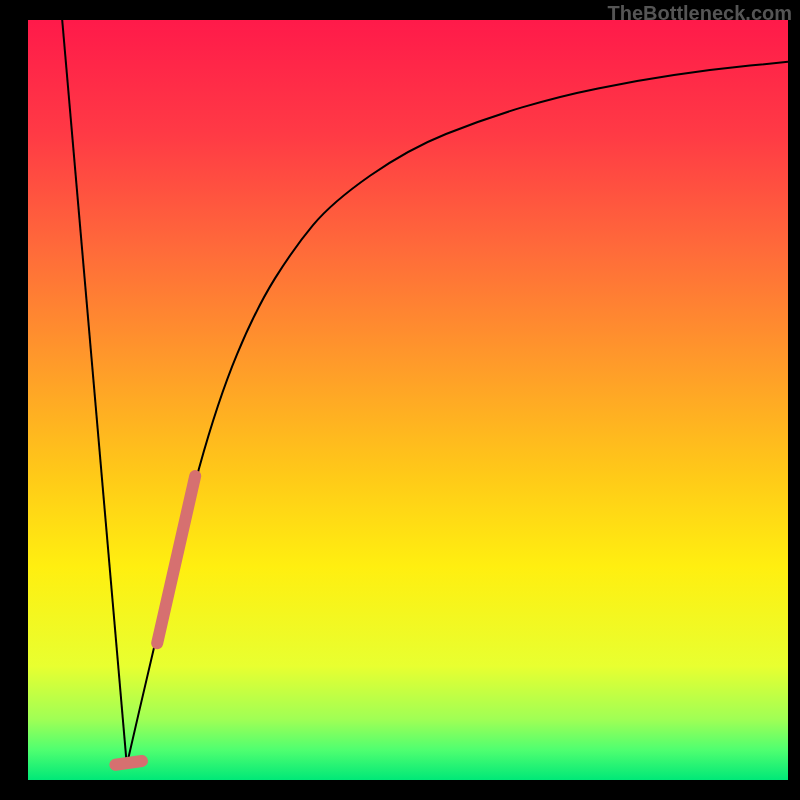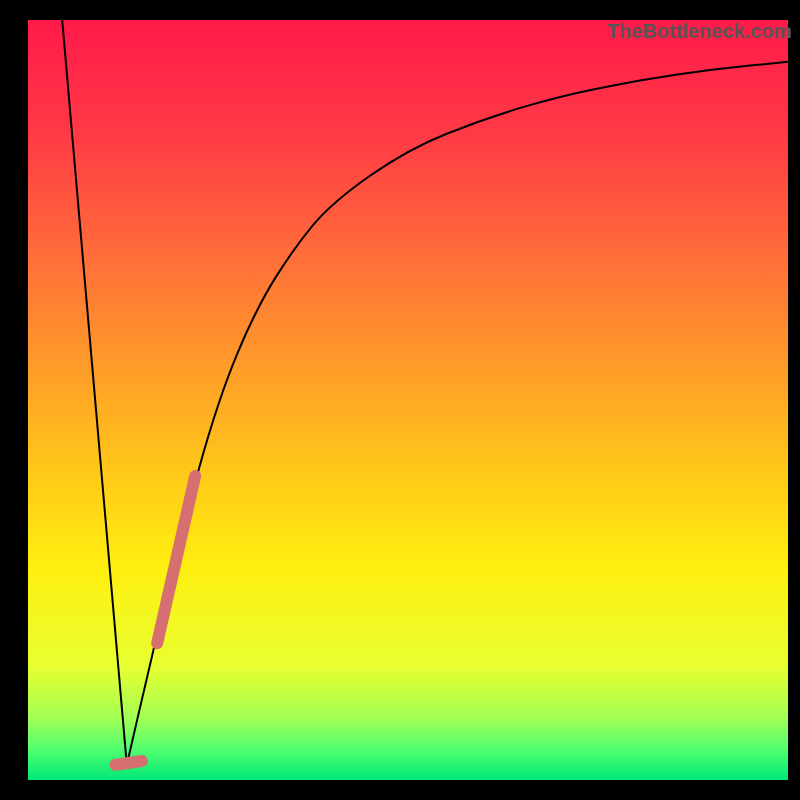--- a/index.html
+++ b/index.html
@@ -9,21 +9,21 @@
     }
     body {
       width: 800px;
       height: 800px;
       background: #000;
       position: relative;
       overflow: hidden;
     }
     .watermark {
       position: absolute;
-      top: 20px;
+      top: 2px;
       right: 8px;
       color: #555;
       font-family: Arial, sans-serif;
       font-size: 20px;
       font-weight: bold;
       z-index: 10;
     }
     .chart-area {
       position: absolute;
       left: 28px;

